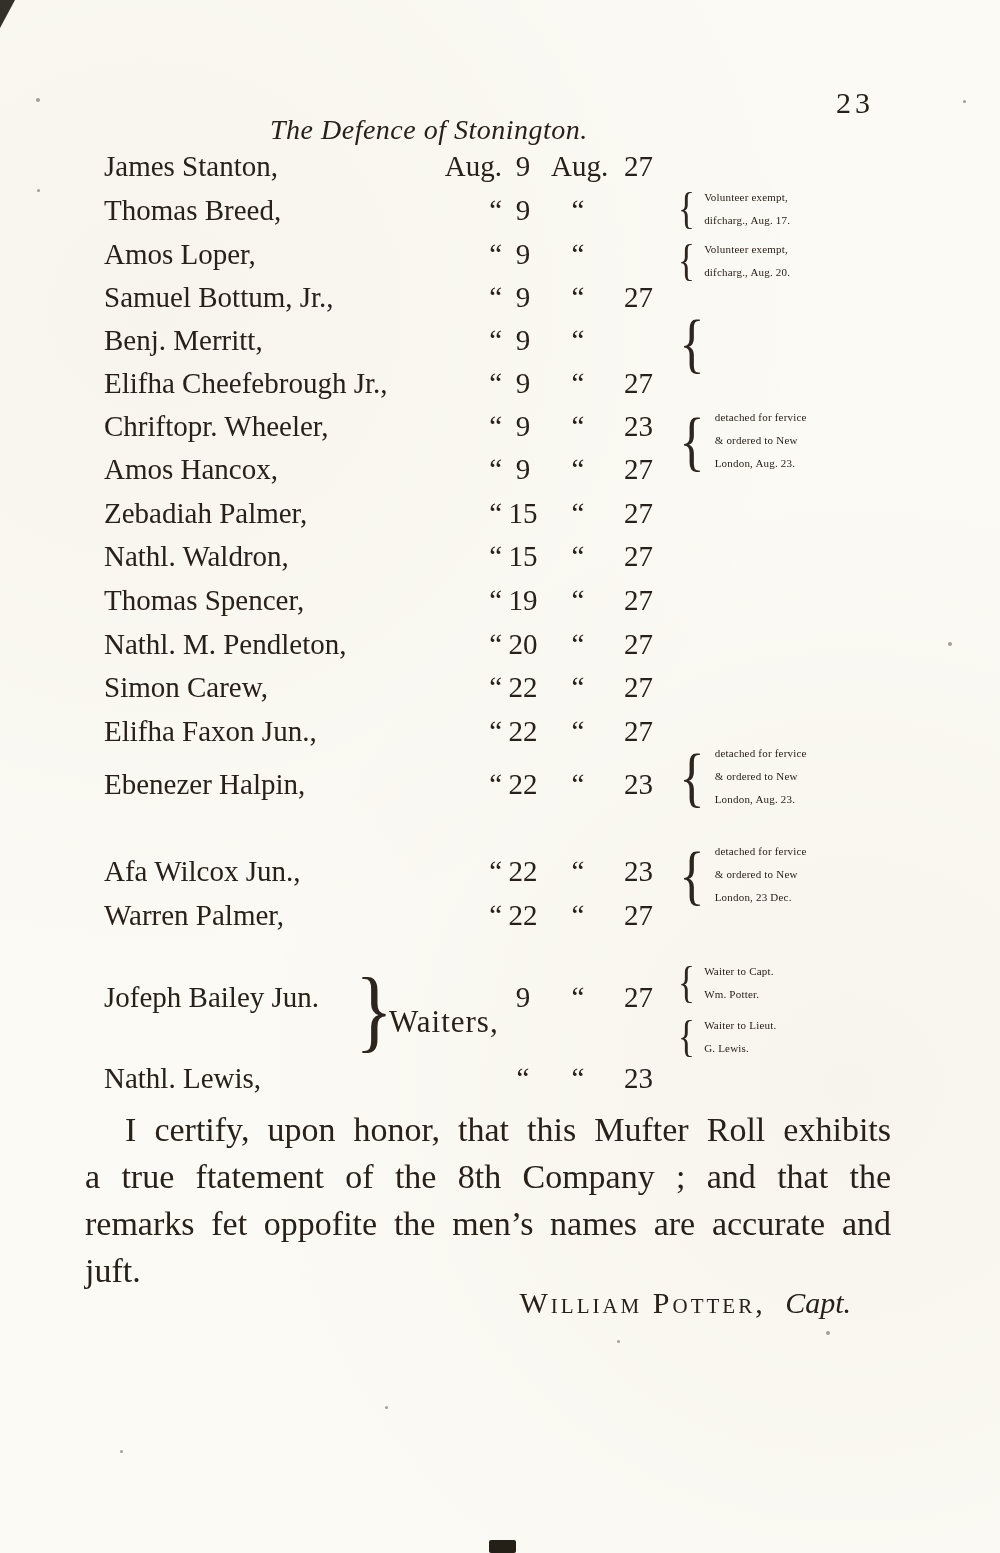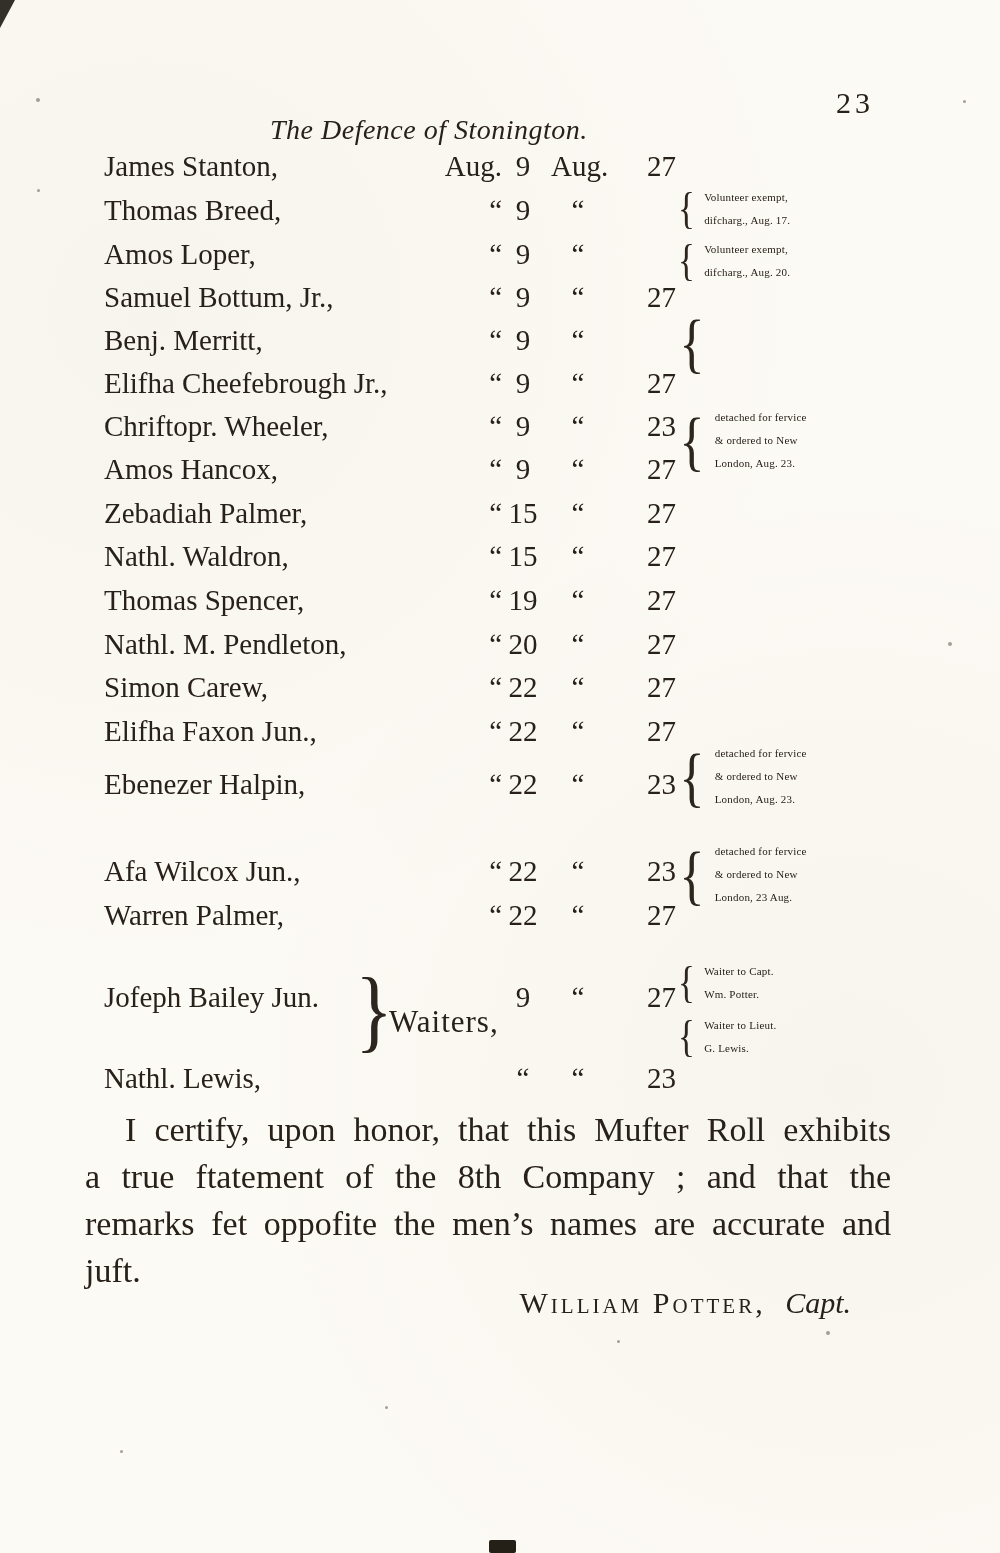--- a/index.html
+++ b/index.html
@@ -27,21 +27,21 @@
   .pagenum {
     position: absolute; top: 86px; left: 836px;
     font-size: 30px; letter-spacing: 4px;
   }
   .row { position: absolute; left: 0; width: 1000px; height: 44px; }
   .c { position: absolute; top: 0; font-size: 29px; white-space: nowrap; }
   .name { left: 85px; margin-left: 19px; }
   .d1 { left: 426px; width: 76px; text-align: right; }
   .n1 { left: 500px; width: 46px; text-align: center; }
   .d2 { left: 551px; width: 54px; text-align: center; }
-  .n3 { left: 624px; width: 52px; text-align: right; }
+  .n3 { left: 624px; width: 52px; text-align: left; }
 
   .note {
     position: absolute; left: 676px; width: 218px;
     display: flex; align-items: center;
   }
   .note .brace {
     font-size: 44px; line-height: 1; transform: scaleX(0.8);
     margin-right: 7px; flex: 0 0 auto; color: #2d261e;
   }
   .note.three .brace { font-size: 66px; }
@@ -253,21 +253,21 @@
       <div>detached for fervice</div>
       <div>&amp; ordered to New</div>
       <div>London, Aug. 23.</div>
     </div>
   </div>
   <div class="note three" style="top:840px">
     <span class="brace">{</span>
     <div class="note-lines">
       <div>detached for fervice</div>
       <div>&amp; ordered to New</div>
-      <div>London, 23 Aug.</div>
+      <div>London, 23 Dec.</div>
     </div>
   </div>
   <div class="note two" style="top:960px">
     <span class="brace">{</span>
     <div class="note-lines">
       <div>Waiter to Capt.</div>
       <div>Wm. Potter.</div>
     </div>
   </div>
   <div class="note two" style="top:1014px">

